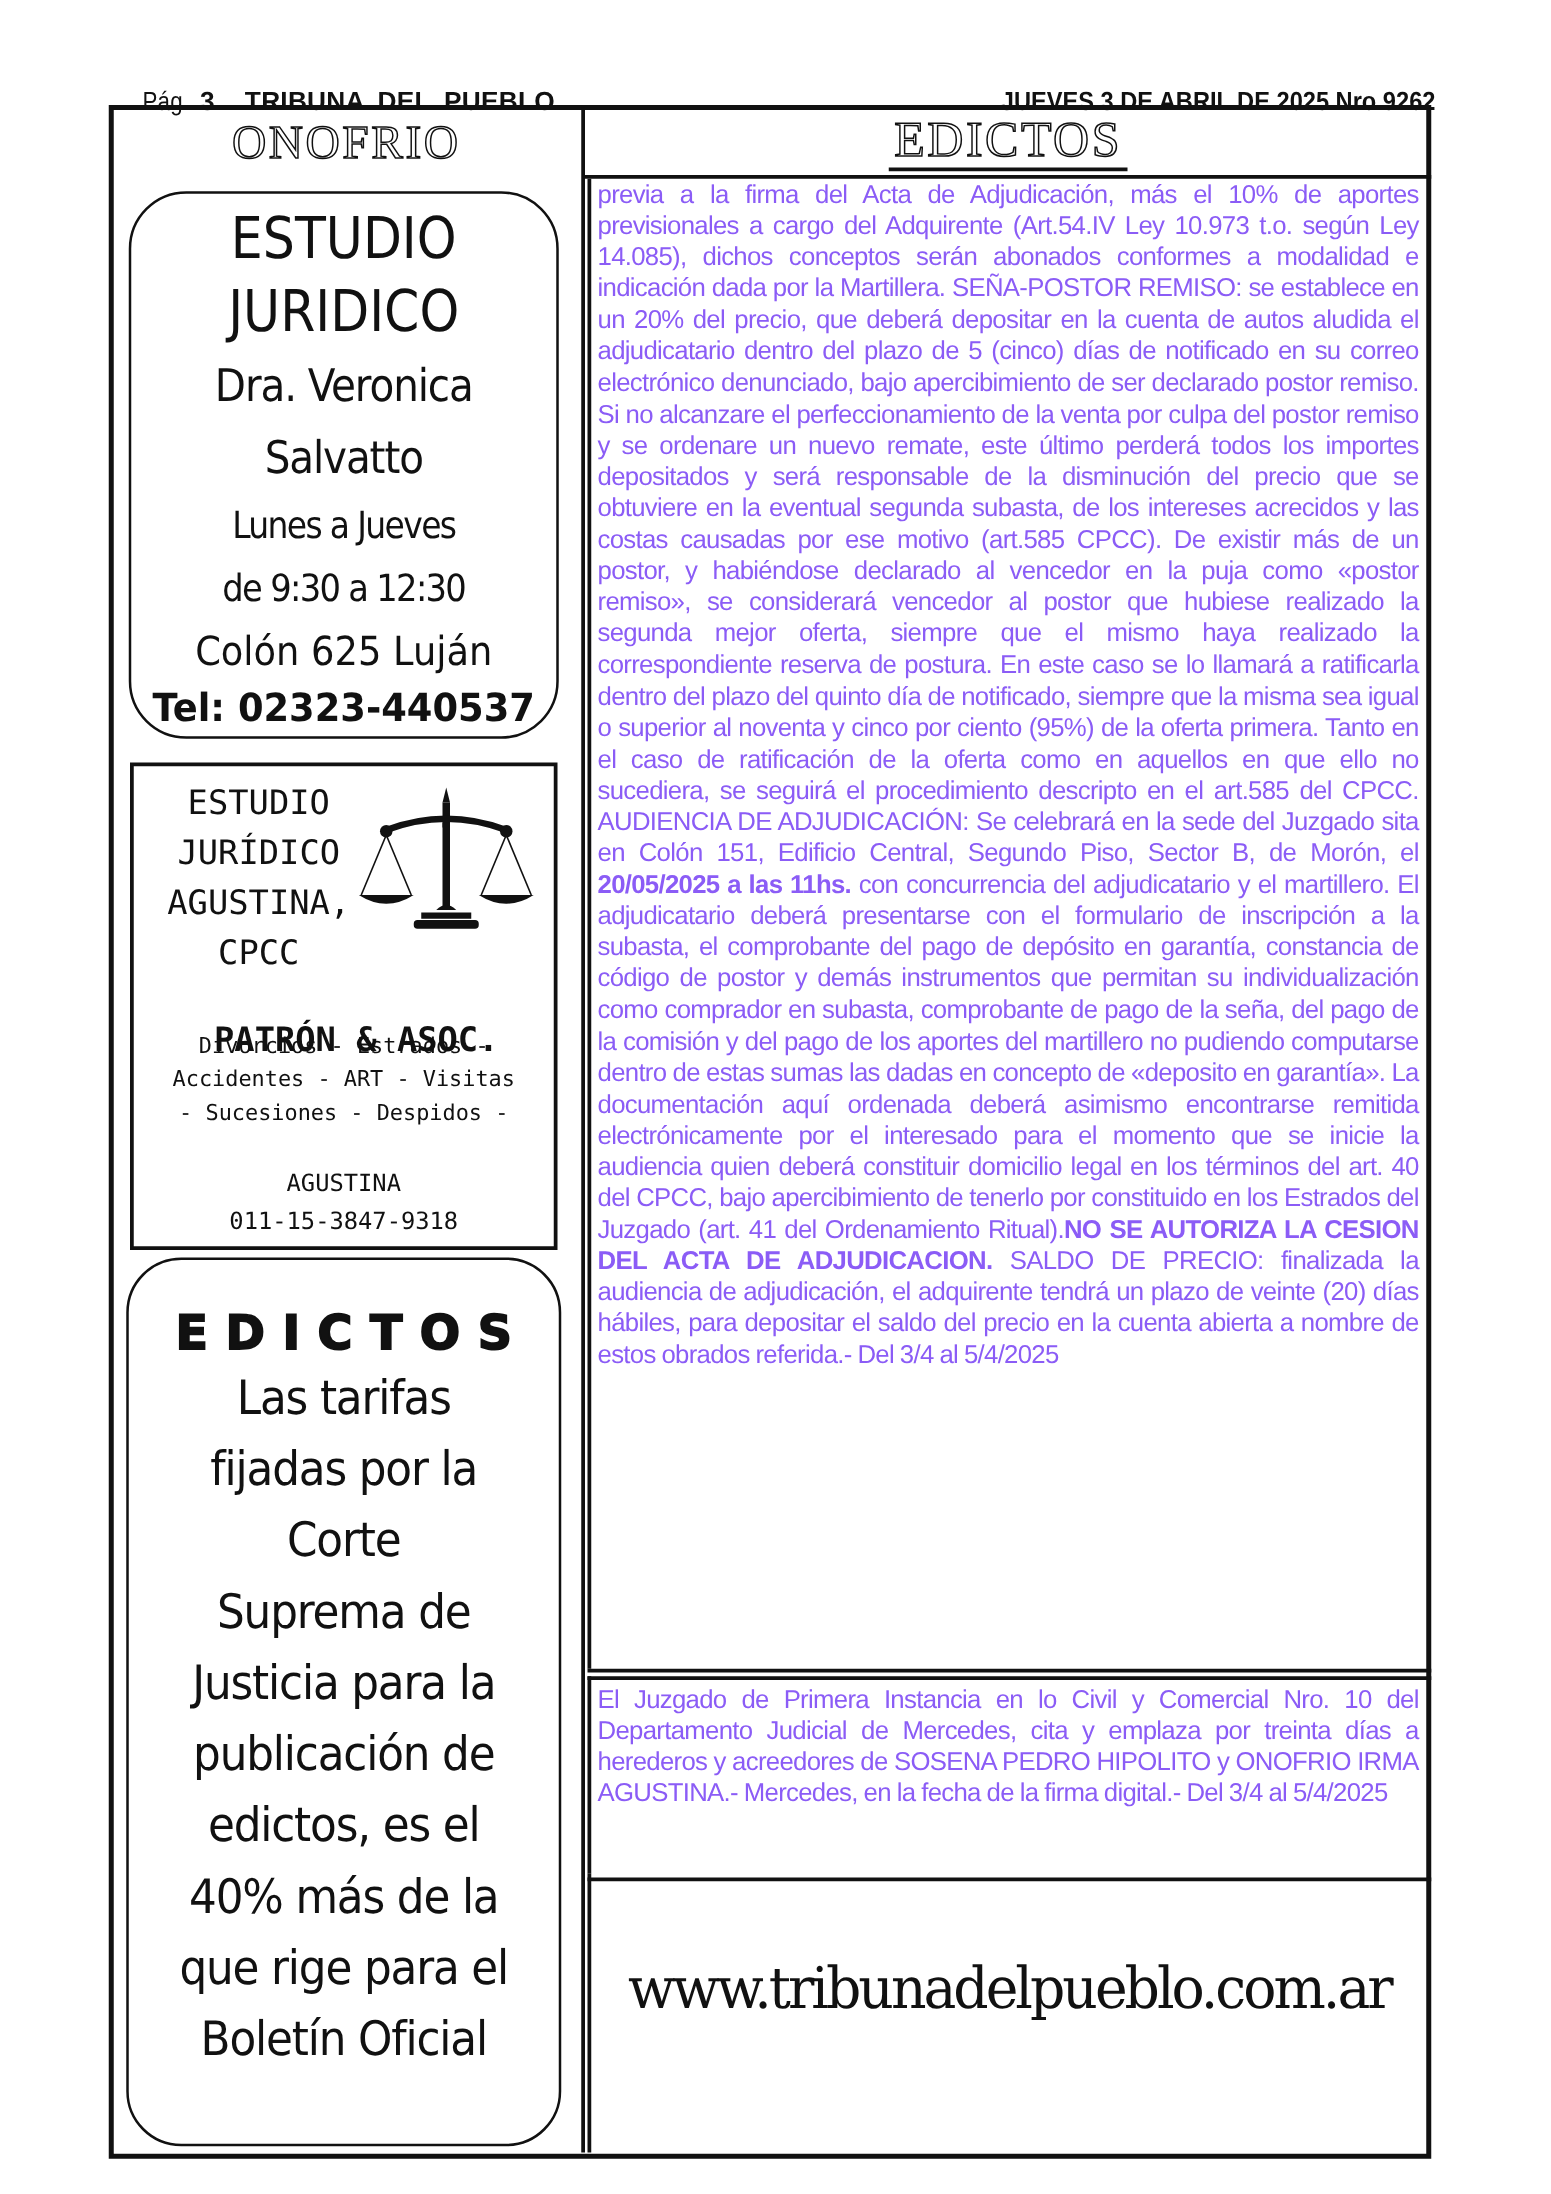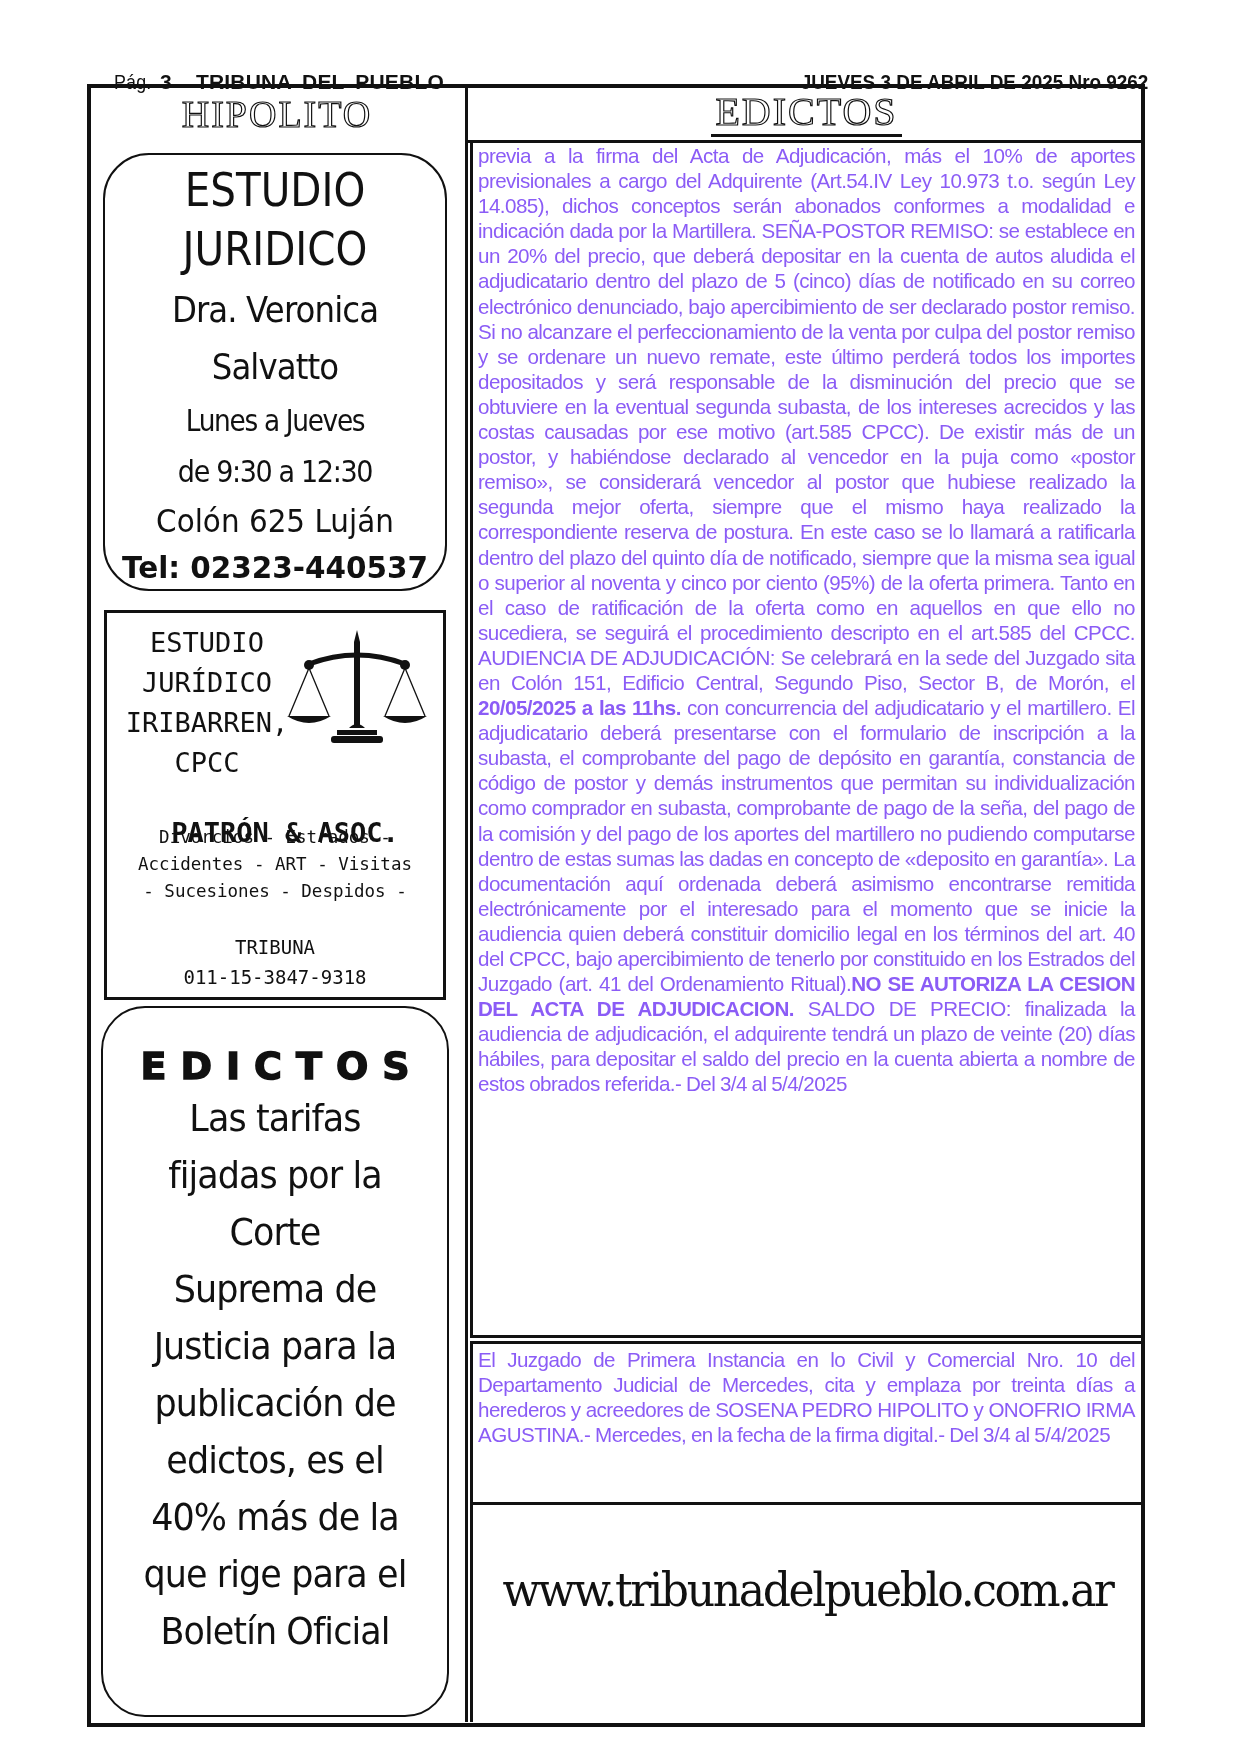--- a/index.html
+++ b/index.html
@@ -64,38 +64,38 @@
 <div class="masthead">
   <div class="mh-left">
     <span class="pg">Pág.</span><span class="pgnum">3</span><span class="paper">TRIBUNA DEL PUEBLO</span>
   </div>
   <div class="mh-right">JUEVES 3 DE ABRIL DE 2025 Nro 9262</div>
 </div>
 
 <div class="frame"></div>
 <div class="divider"></div>
 
-<div class="left-head">HIPOLITO</div>
+<div class="left-head">ONOFRIO</div>
 
 <div class="ad1">
   <div class="l1">ESTUDIO</div>
   <div class="l2">JURIDICO</div>
   <div class="l3">Dra. Veronica</div>
   <div class="l4">Salvatto</div>
   <div class="l5">Lunes a Jueves</div>
   <div class="l6">de 9:30 a 12:30</div>
   <div class="l7">Colón 625 Luján</div>
   <div class="l8">Tel: 02323-440537</div>
 </div>
 
 <div class="ad2">
   <div class="title">
     <div>ESTUDIO</div>
     <div>JURÍDICO</div>
-    <div>IRIBARREN,</div>
+    <div>AGUSTINA,</div>
     <div>CPCC</div>
   </div>
   <svg class="scales" viewBox="0 0 150 125">
     <polygon points="70,2 67,14 73,14" fill="#111"></polygon>
     <rect x="67" y="14" width="6" height="20" fill="#111"></rect>
     <path d="M22,36 Q70,18 118,36" stroke="#111" stroke-width="5" fill="none"></path>
     <circle cx="22" cy="37" r="5" fill="#111"></circle>
     <circle cx="118" cy="37" r="5" fill="#111"></circle>
     <rect x="67" y="30" width="6" height="70" fill="#111"></rect>
     <path d="M62,100 Q70,92 78,100 Z" fill="#111"></path>
@@ -108,21 +108,21 @@
     <line x1="118" y1="40" x2="138" y2="88" stroke="#111" stroke-width="1.3"></line>
     <path d="M96,88 L140,88 Q118,102 96,88 Z" fill="#111"></path>
   </svg>
   <div class="patron">PATRÓN &amp; ASOC.</div>
   <div class="services">
     <div>Divorcios - Estrados -</div>
     <div>Accidentes - ART - Visitas</div>
     <div>- Sucesiones - Despidos -</div>
   </div>
   <div class="consult">
-    <div>TRIBUNA</div>
+    <div>AGUSTINA</div>
     <div>011-15-3847-9318</div>
   </div>
 </div>
 
 <div class="ad3">
   <div class="kicker">EDICTOS</div>
   <div class="body">
     <div>Las tarifas</div>
     <div>fijadas por la</div>
     <div>Corte</div>

